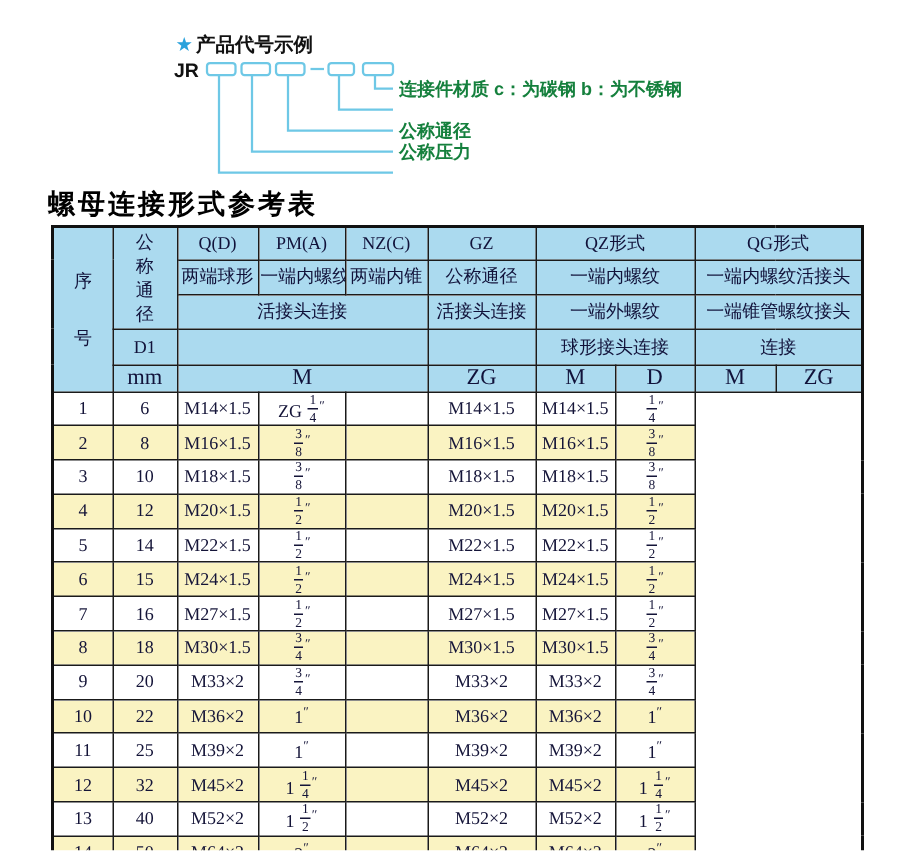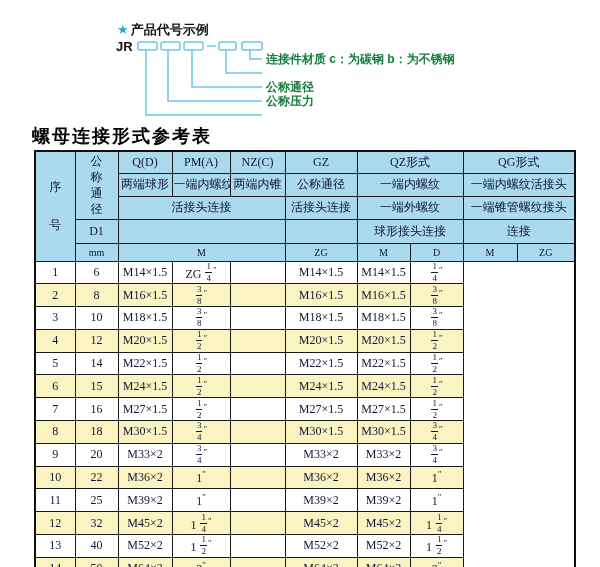--- a/index.html
+++ b/index.html
@@ -22,21 +22,21 @@
                font-family:"Liberation Serif","DejaVu Serif",serif;letter-spacing:2px;white-space:nowrap;}
 
   
   .ref-table{position:absolute;left:34px;top:150px;border-collapse:collapse;table-layout:fixed;
              width:541px;font-size:12px;}
   .ref-table th,.ref-table td{border:1px solid #1a1a1a;text-align:center;vertical-align:middle;
              padding:0 1px;overflow:hidden;white-space:nowrap;}
   .ref-table th{background:#abdaef;font-weight:normal;color:#11123a;}
   .ref-table{border:2px solid #111111;}
   .ref-table .latin{font-family:"Liberation Serif","DejaVu Serif",serif;}
-  .hr1{height:22px;} .hr2{height:23px;} .hr3{height:23px;padding-left:15px;} .hr4{height:24px;} .hr5{height:18px;font-size:10px;}
+  .hr1{height:22px;} .hr2{height:23px;} .hr3{height:23px;padding-left:15px;} .hr4{height:24px;} .hr5{height:18px;font-size:15px;}
   .ref-table tbody td{height:21.8px;background:#ffffff;color:#141438;}
   .ref-table tbody tr.alt td{background:#faf3c2;}
   .vtext{display:flex;flex-direction:column;align-items:center;justify-content:center;}
   .vtext span{display:block;line-height:16px;}
   .seq-head span{line-height:38px;}
 
   .frac{display:inline-block;vertical-align:-3px;text-align:center;line-height:1;font-size:9px;margin:0 1px;}
   .frac .num{display:block;border-bottom:1px solid #141438;padding:0 1px 1px;}
   .frac .den{display:block;padding-top:1px;}
   .pr{font-size:9px;vertical-align:5px;}

